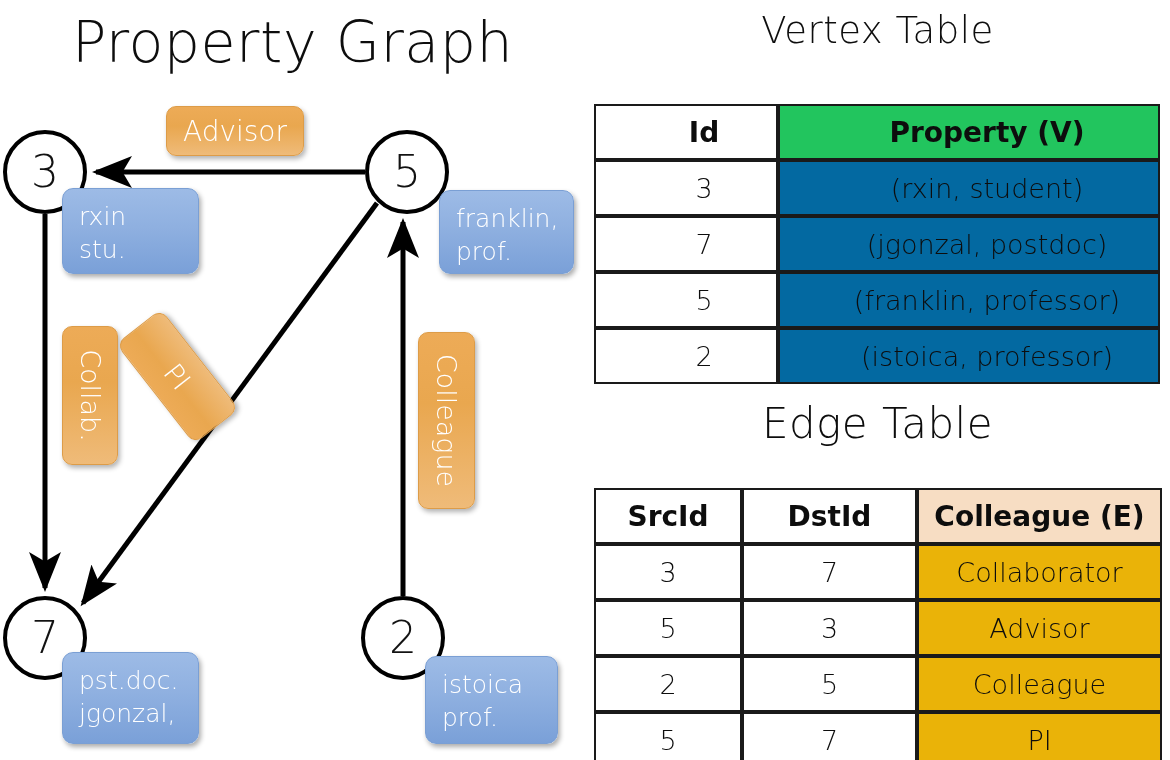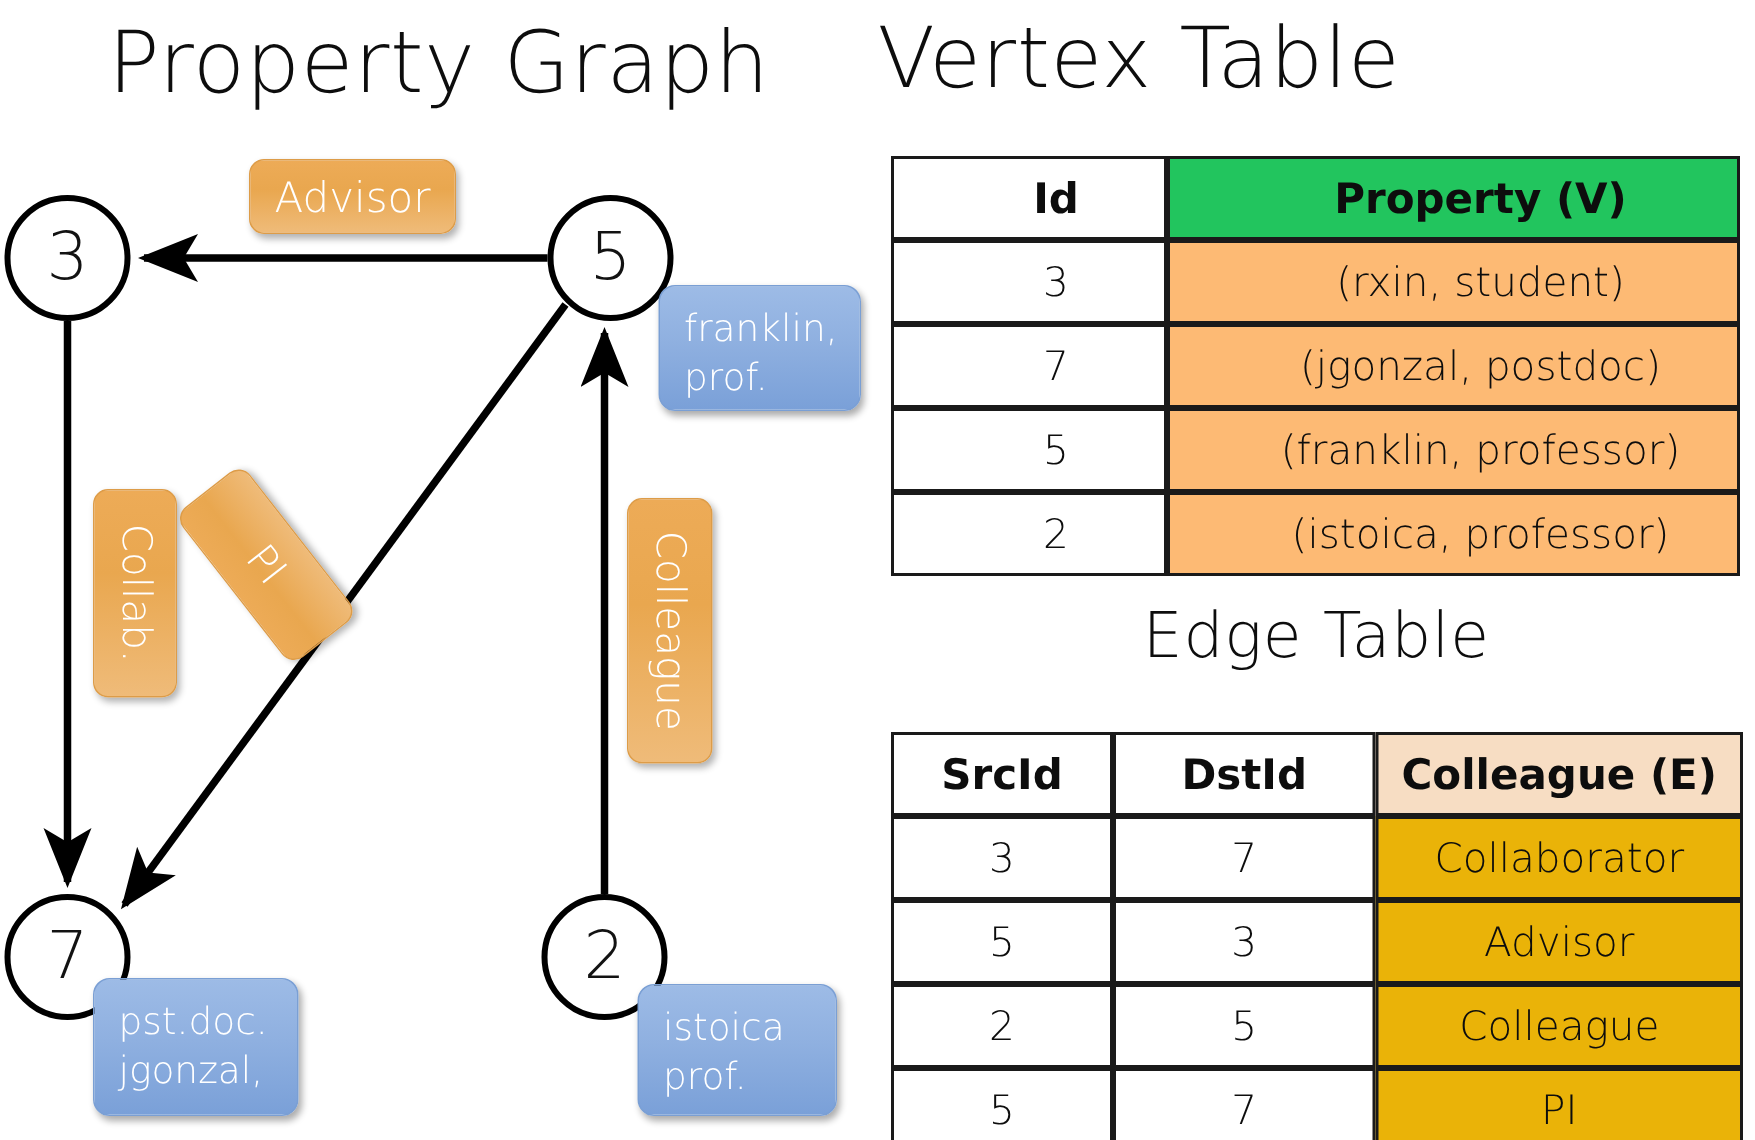--- a/index.html
+++ b/index.html
@@ -32,21 +32,22 @@
     letter-spacing: 0.5px;
     line-height: 1;
   }
   #title-property-graph {
     left: 0; top: 14px; width: 585px;
     text-align: center;
     font-size: 57px;
   }
   #title-vertex-table {
     left: 585px; top: 12px; width: 585px;
-    font-size: 56px;
+    text-align: center;
+    font-size: 37px;
   }
   #title-edge-table {
     left: 585px; top: 403px; width: 585px;
     text-align: center;
     font-size: 42px;
   }
 
   
   #graph-panel {
     position: absolute;
@@ -177,21 +178,21 @@
     font-weight: 700;
     font-size: 28px;
   }
   .tbl td { font-size: 27px; }
 
   
   #vertex-table { left: 594px; top: 104px; }
   #vertex-table col.c-id  { width: 184px; }
   #vertex-table col.c-val { width: 382px; }
   #vertex-table th, #vertex-table td { height: 52px; padding-left: 36px; }
-  #vertex-table .c-val-cell { background: #fdba74; }
+  #vertex-table .c-val-cell { background: #0369a1; }
   #vertex-table .c-val-head { background: #22c55e; }
 
   
   #edge-table { left: 594px; top: 488px; }
   #edge-table col.c-src { width: 148px; }
   #edge-table col.c-dst { width: 175px; }
   #edge-table col.c-pe  { width: 245px; }
   #edge-table th, #edge-table td { height: 52px; }
   #edge-table .c-pe-cell { background: #eab308; }
   #edge-table .c-pe-head { background: #f7ddc3; }
@@ -227,20 +228,24 @@
     <div class="node" id="node-5">
       <div class="node-label">5</div>
     </div>
     <div class="node" id="node-7">
       <div class="node-label">7</div>
     </div>
     <div class="node" id="node-2">
       <div class="node-label">2</div>
     </div>
 
+    <div class="prop-box" id="prop-box-3">
+      <span class="prop-line">rxin</span>
+      <span class="prop-line">stu.</span>
+    </div>
     <div class="prop-box" id="prop-box-5">
       <span class="prop-line">franklin,</span>
       <span class="prop-line">prof.</span>
     </div>
     <div class="prop-box" id="prop-box-7">
       <span class="prop-line">pst.doc.</span>
       <span class="prop-line">jgonzal,</span>
     </div>
     <div class="prop-box" id="prop-box-2">
       <span class="prop-line">istoica</span>

